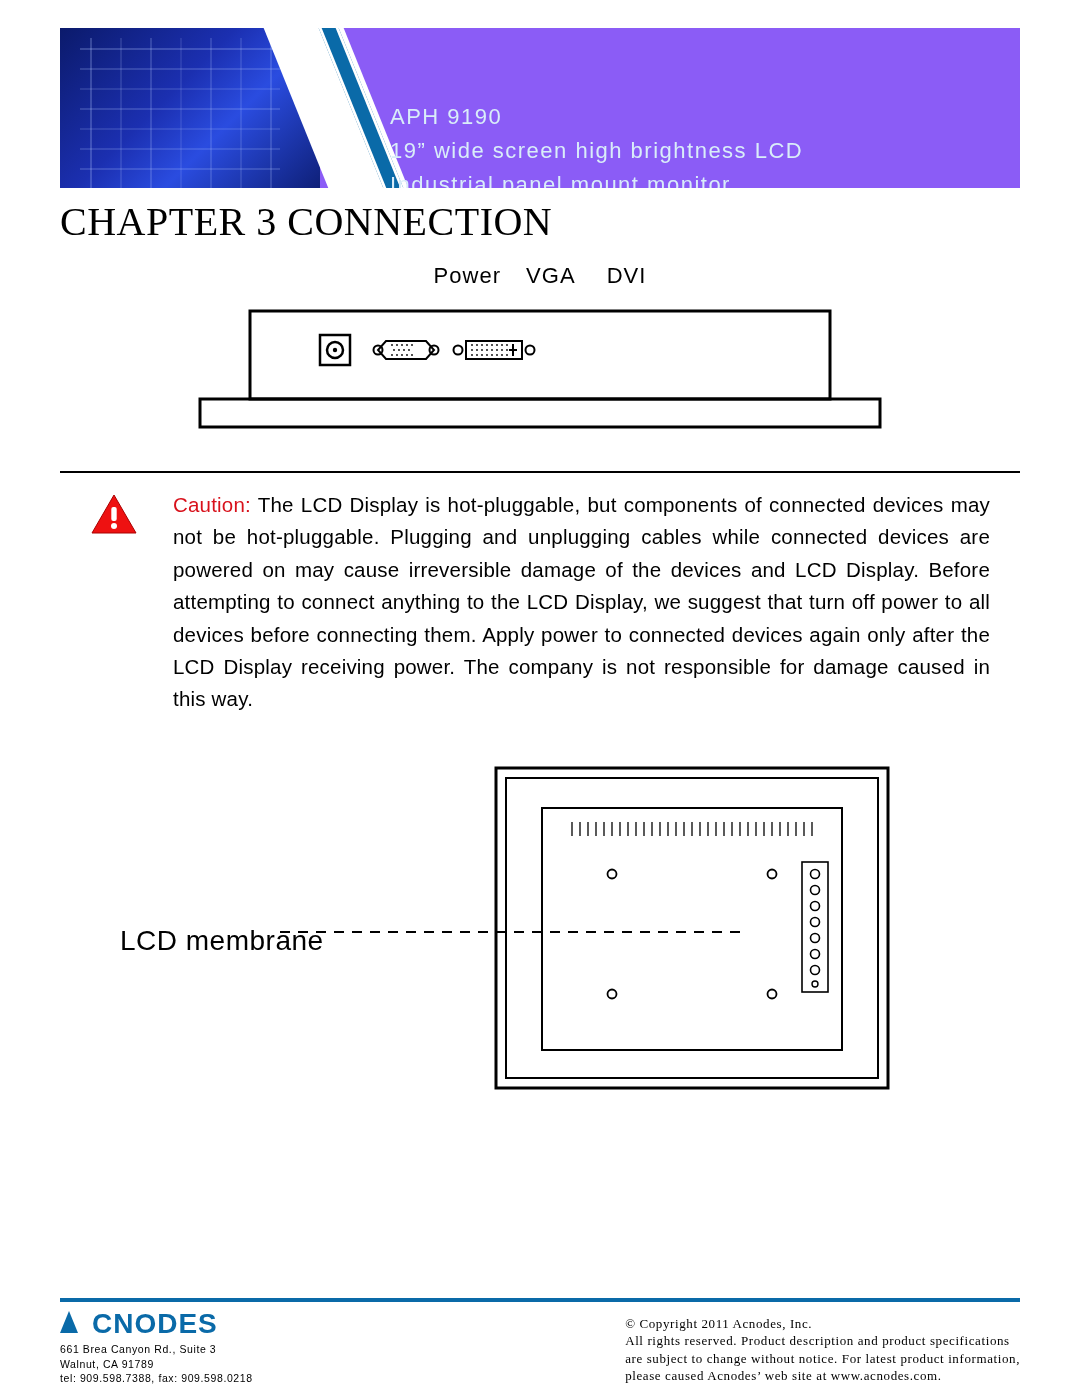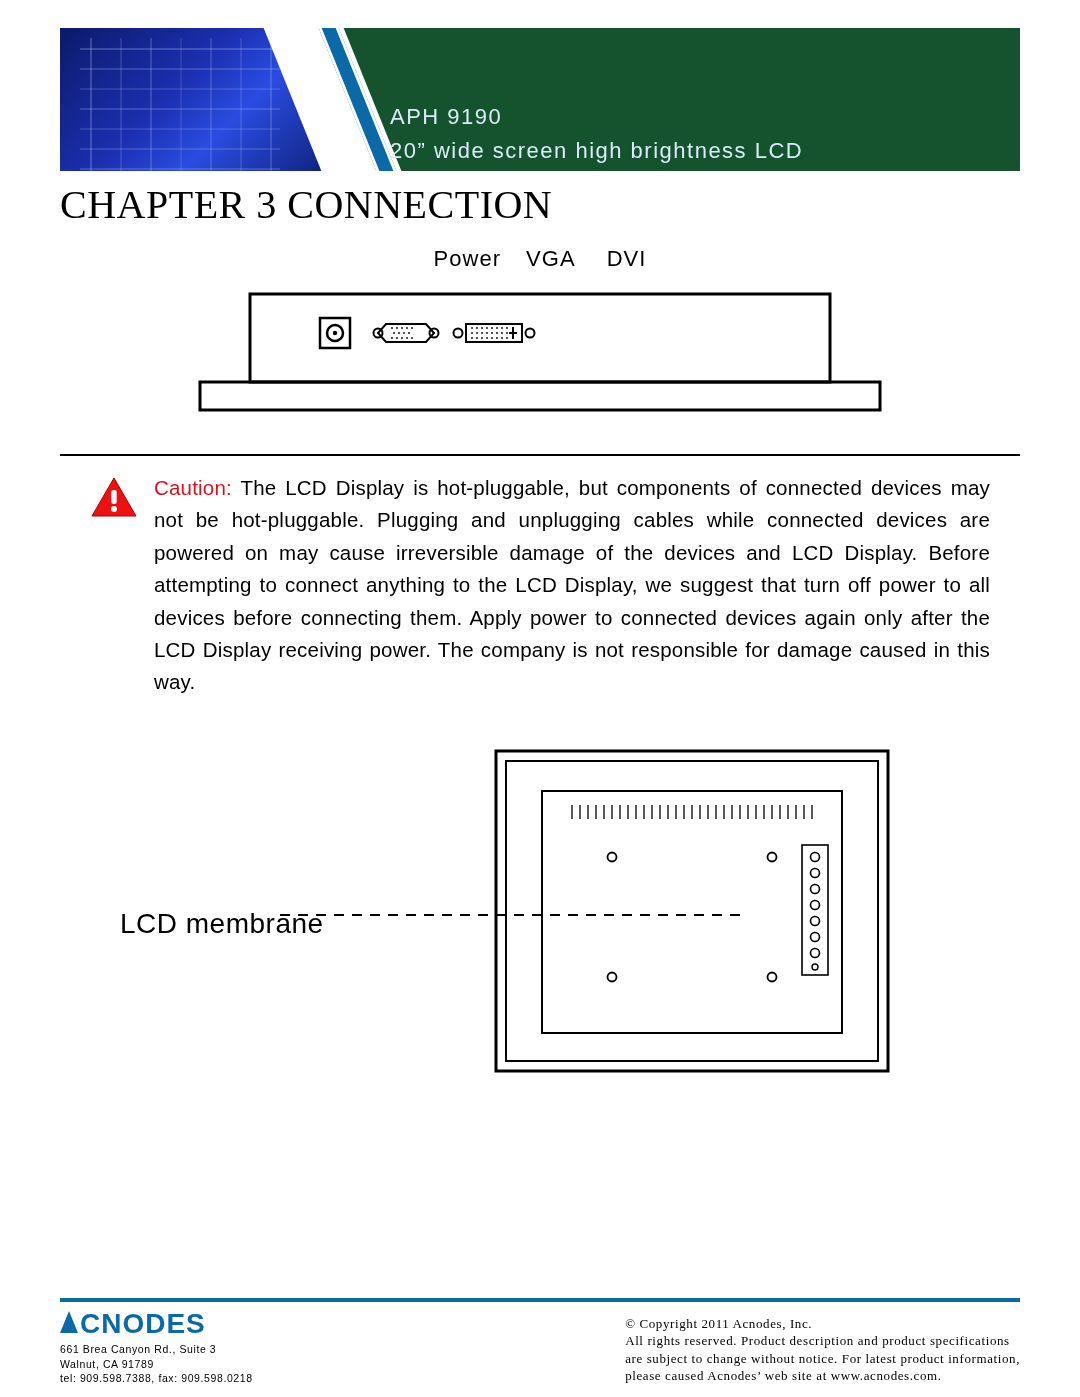--- a/index.html
+++ b/index.html
@@ -14,22 +14,22 @@
   .page {
     position: relative;
     width: 100%;
     height: 100%;
     padding: 0;
   }
   
   .banner {
     position: relative;
     margin: 28px 60px 0 60px;
-    height: 143px;
-    background: #14532d;
+    height: 160px;
+    background: #8b5cf6;
     overflow: hidden;
   }
   .banner-circuit {
     position: absolute;
     left: 0; top: 0;
     width: 260px; height: 180px;
     background:
       linear-gradient(135deg, #0b1a6b 0%, #1b2fb0 40%, #2a4ce0 60%, #0b1a6b 100%);
     overflow: hidden;
   }
@@ -113,21 +113,21 @@
   
   .hr {
     margin: 26px 60px 0 60px;
     border: none;
     border-top: 2px solid #000;
   }
   
   .caution-wrap {
     display: flex;
     margin: 16px 90px 0 90px;
-    gap: 16px;
+    gap: 35px;
   }
   .warn-icon {
     flex: 0 0 48px;
     height: 44px;
     margin-top: 4px;
   }
   .caution-text {
     font-size: 20.5px;
     line-height: 1.58;
     text-align: justify;
@@ -182,21 +182,21 @@
     justify-content: space-between;
     align-items: flex-end;
   }
   .footer-left {
     display: flex;
     flex-direction: column;
   }
   .logo-row {
     display: flex;
     align-items: center;
-    gap: 4px;
+    gap: 16px;
     color: #0a6aa8;
     font-weight: bold;
     letter-spacing: 1px;
     font-size: 28px;
     margin-bottom: 2px;
   }
   .logo-caret {
     width: 0; height: 0;
     border-left: 9px solid transparent;
     border-right: 9px solid transparent;
@@ -224,21 +224,21 @@
 <body>
 
 <div class="page">
 
   <div class="banner">
     <div class="banner-circuit"></div>
     <div class="banner-sep-white"></div>
     <div class="banner-sep-blue"></div>
     <div class="banner-text">
       <div class="line">APH 9190</div>
-      <div class="line">20” wide screen high brightness LCD</div>
+      <div class="line">19” wide screen high brightness LCD</div>
       <div class="line">Industrial panel mount monitor</div>
     </div>
   </div>
 
   <div class="chapter-title">CHAPTER 3 CONNECTION</div>
 
   <div class="conn-diagram">
     <div class="conn-labels">
       <span class="lbl-power">Power</span>
       <span class="lbl-vga">VGA</span>

